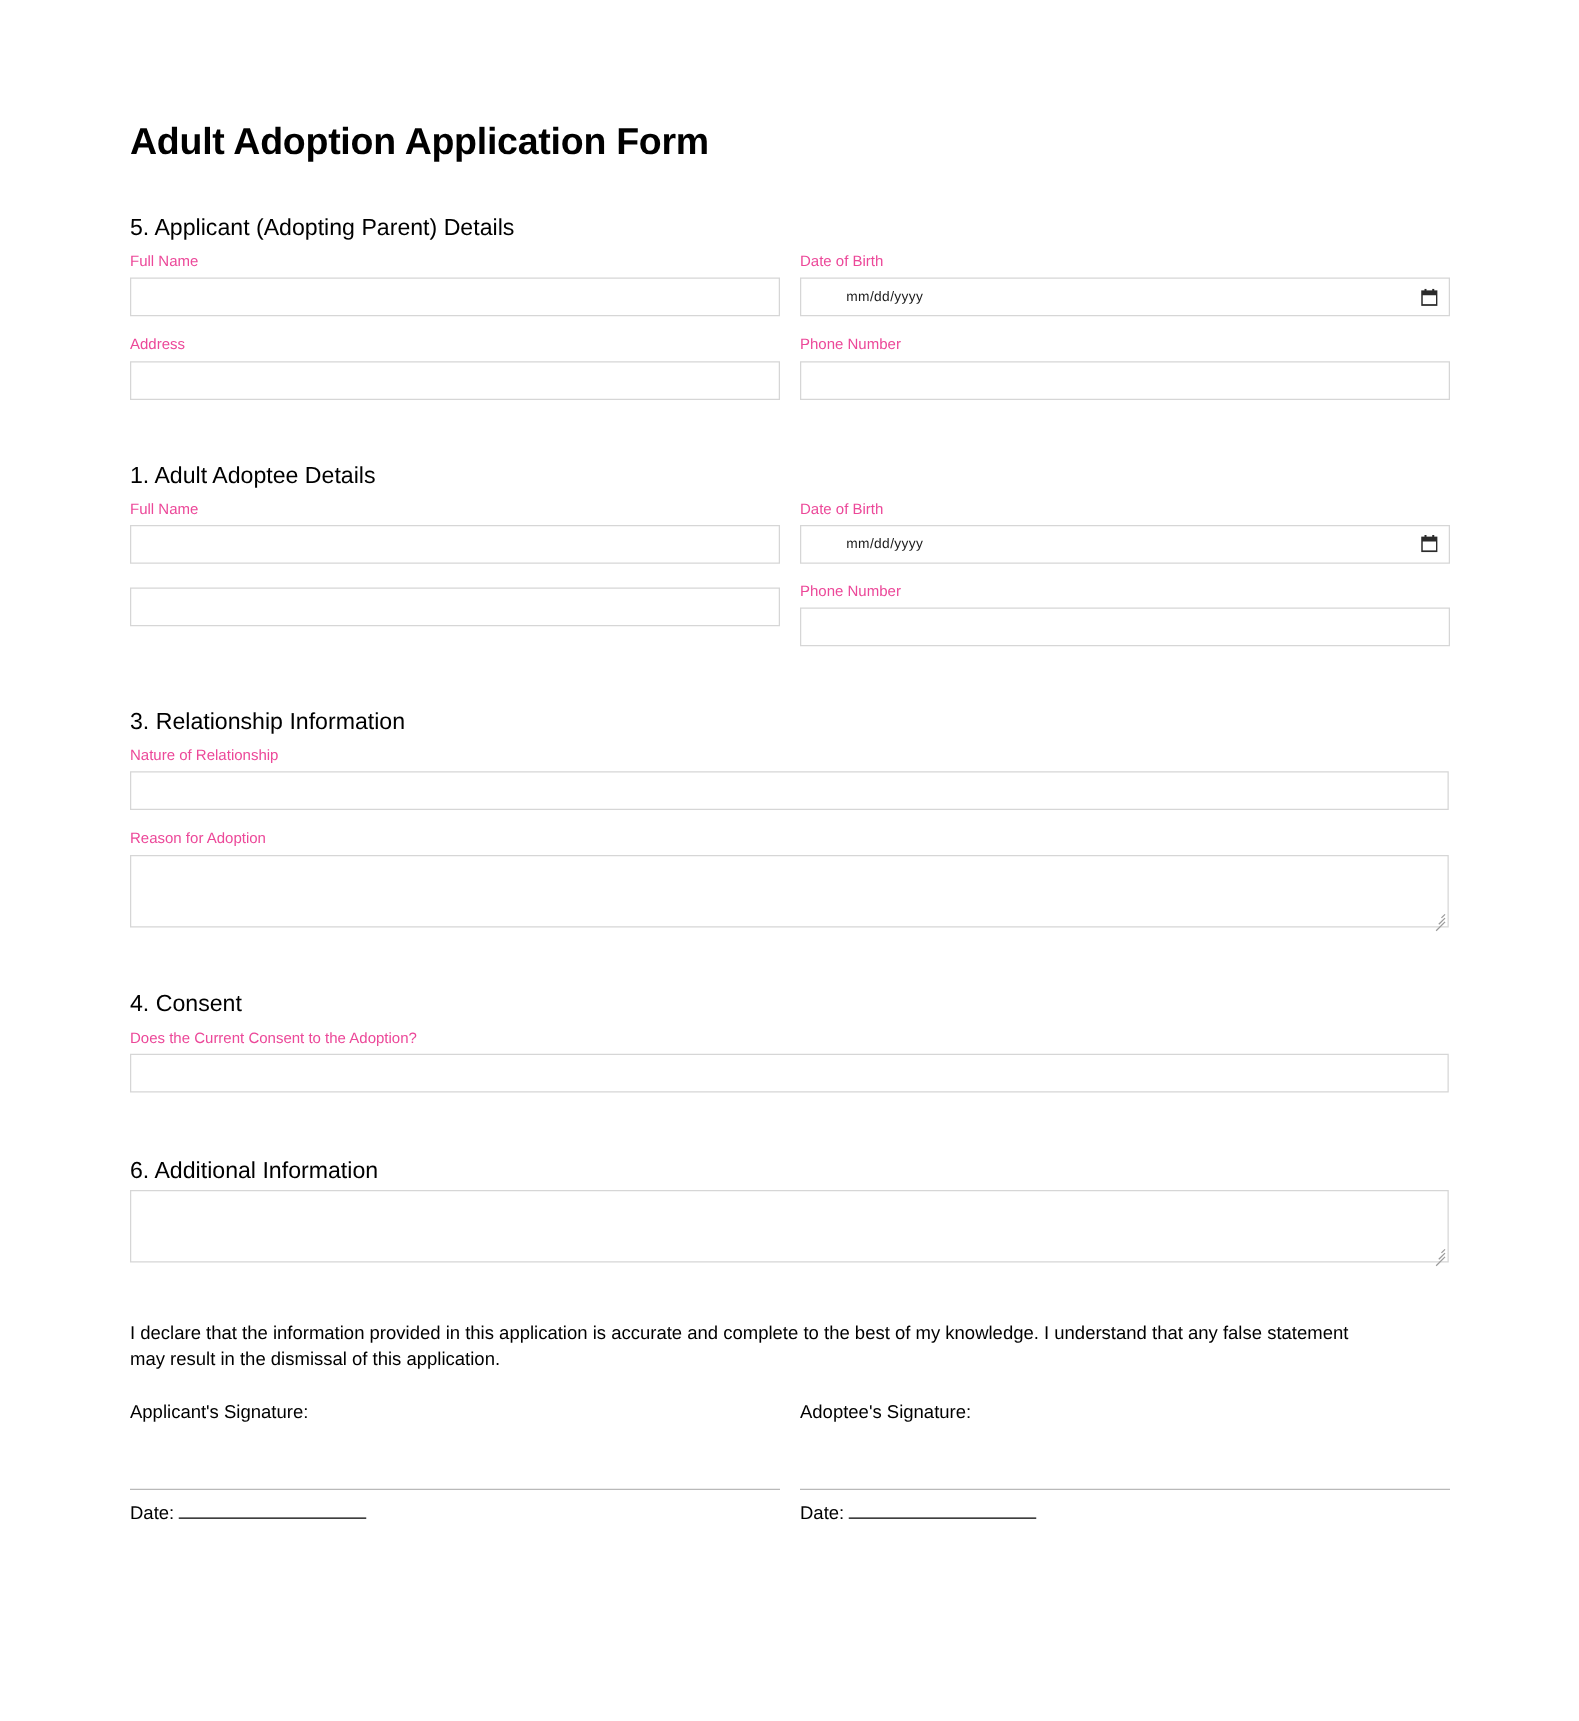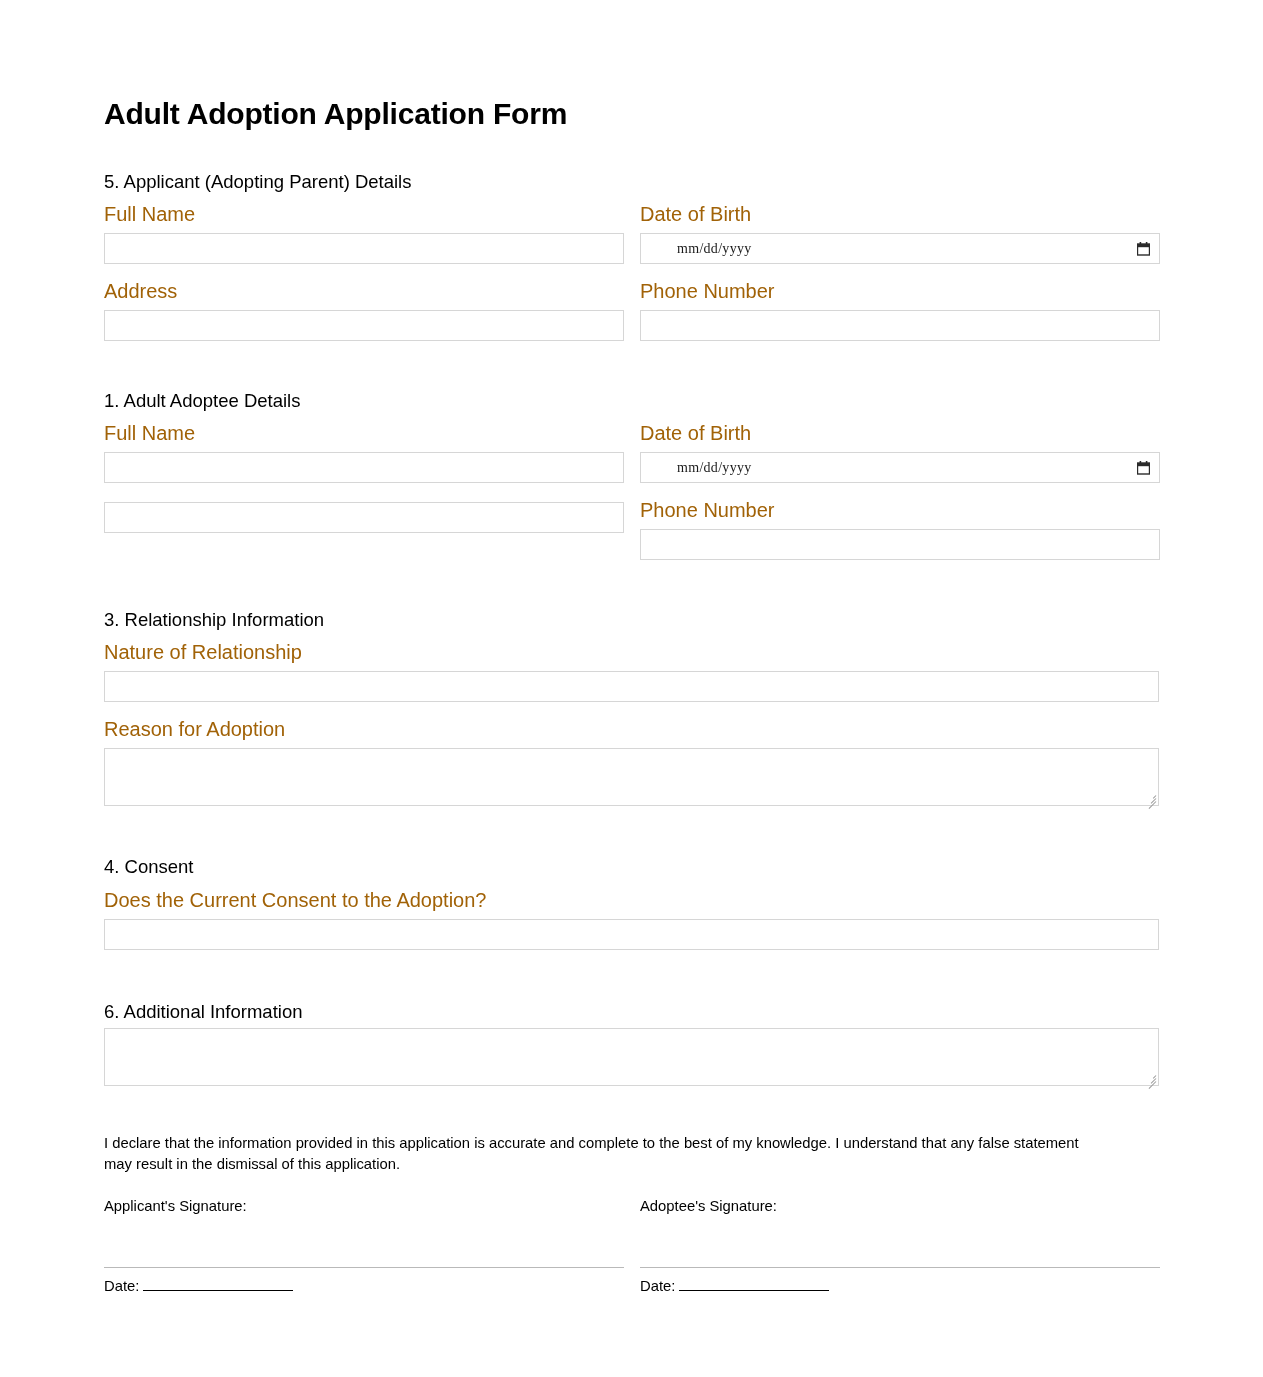--- a/index.html
+++ b/index.html
@@ -41,24 +41,24 @@
     margin-top: 0;
   }
   .section-heading {
     font-size: 18.5px;
     font-weight: normal;
     line-height: 1.25;
     margin: 0;
     color: #000;
   }
   .field-label {
-    font-size: 20px;
+    font-size: 12px;
     font-weight: normal;
     line-height: 1.35;
-    color: #a16207;
+    color: #ec4899;
     margin: 0;
     display: block;
   }
   .row {
     display: flex;
     gap: 16px;
     width: 100%;
   }
   .col {
     width: 520px;
@@ -91,22 +91,22 @@
     width: 100%;
     height: 31px;
     border: 1px solid #d6d6d6;
     background: #ffffff;
   }
   .date-ctl .date-text {
     position: absolute;
     left: 8px;
     top: 50%;
     transform: translateY(-50%);
-    font-family: Liberation Serif, serif;
-    font-size: 14px;
+    font-family: Liberation Sans, sans-serif;
+    font-size: 11px;
     letter-spacing: 0.3px;
     color: #1a1a1a;
     white-space: nowrap;
     padding-left: 28px;
   }
   .date-ctl .cal-icon {
     position: absolute;
     right: 9px;
     top: 50%;
     transform: translateY(-50%);

